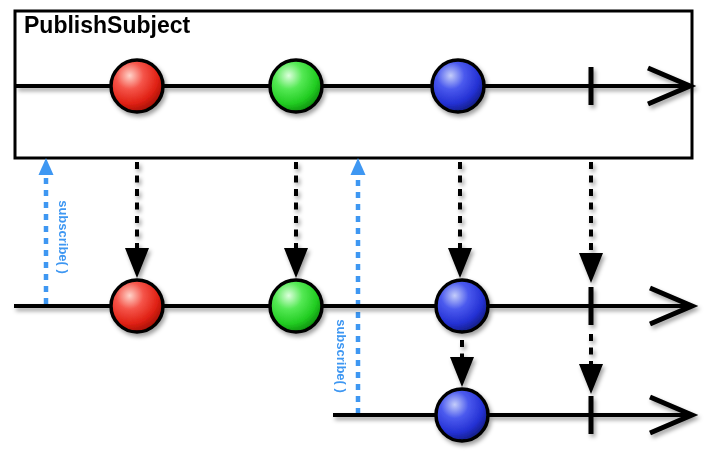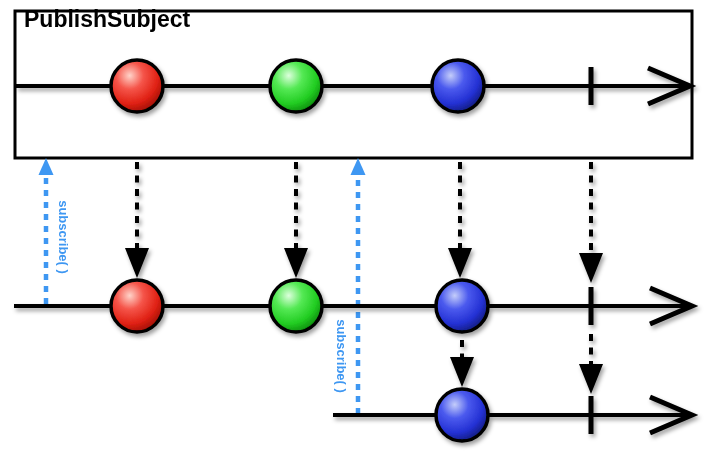--- a/index.html
+++ b/index.html
@@ -16,21 +16,21 @@
     overflow: hidden;
   }
   .stage svg {
     position: absolute;
     left: 0;
     top: 0;
   }
   .diagram-title {
     position: absolute;
     left: 24px;
-    top: 6px;
+    top: 12px;
     font-size: 23px;
     font-weight: bold;
     color: #000000;
     letter-spacing: 0px;
     white-space: nowrap;
   }
   .sub-label {
     position: absolute;
     font-size: 13px;
     font-weight: bold;

